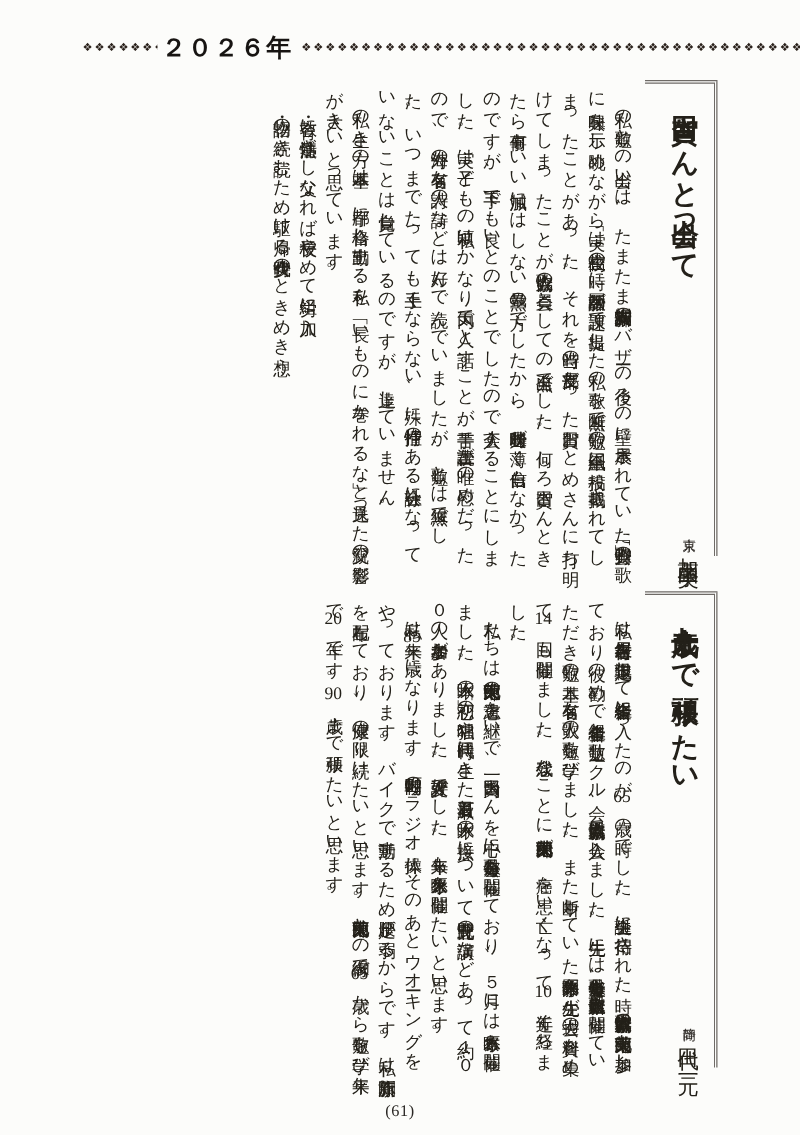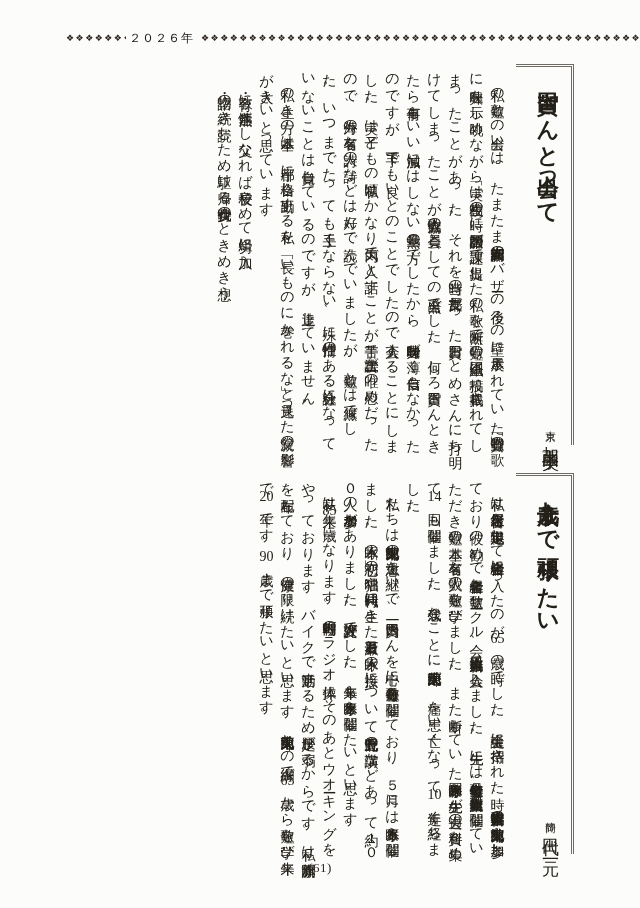--- a/index.html
+++ b/index.html
@@ -20,21 +20,21 @@
   .chain {
     overflow: hidden; white-space: nowrap;
     font-size: 9px; letter-spacing: 1.5px; color: #2a211b;
     line-height: 22px;
   }
   .chain-left  { flex: 0 0 60px; }
   .chain-right { flex: 1 1 auto; margin-left: 4px; }
   .year {
     flex: 0 0 auto;
     font-family: "Liberation Sans", sans-serif;
-    font-weight: normal; font-size: 12px; letter-spacing: 1px;
+    font-weight: bold; font-size: 20px; letter-spacing: 1px;
     white-space: nowrap; padding: 0 3px;
     color: #171412;
   }
 
   
   .article {
     position: absolute; right: 66px; height: 384px;
     writing-mode: vertical-rl; text-orientation: mixed;
     font-size: 14px; line-height: 21px;
     color: #232019;
@@ -61,21 +61,21 @@
   .author-name  { font-size: 17px; letter-spacing: 2px; margin-inline-start: 9px; font-weight: 500; }
 
   .article-body { height: 384px; }
   .article-body p { margin: 0; padding: 0; }
   .para { text-indent: 1em; }
   .poem { text-indent: 1.5em; }
   .tcy  { text-combine-upright: all; }
 
   
   .pagenum {
-    position: absolute; left: 0; right: 0; bottom: 32px;
+    position: absolute; left: 0; right: 0; bottom: 11px;
     text-align: center; font-size: 13px; letter-spacing: 0.5px;
     color: #2a2724;
   }
 </style>
 </head>
 <body>
 
 <div class="header">
   <div class="chain chain-left">❖❖❖❖❖❖❖❖❖❖</div>
   <div class="year">２０２６年</div>

